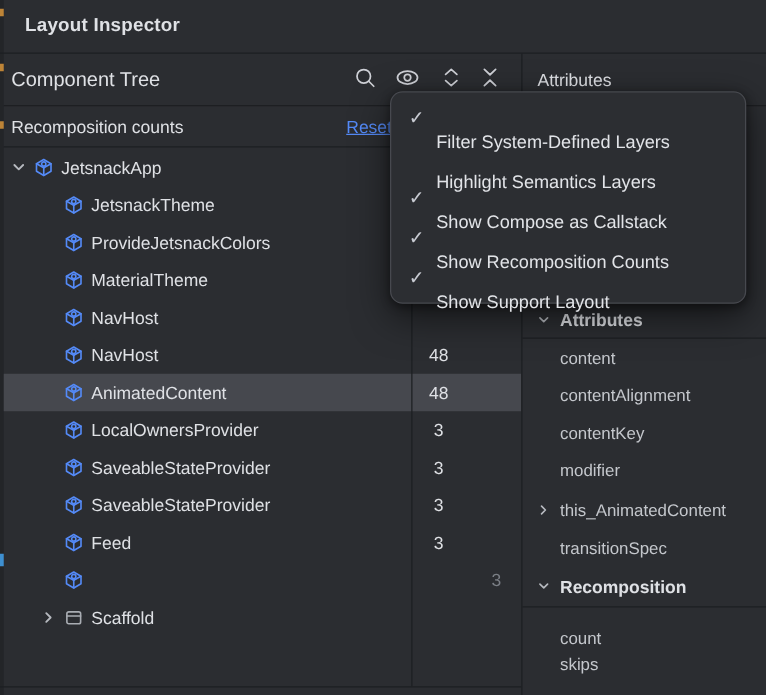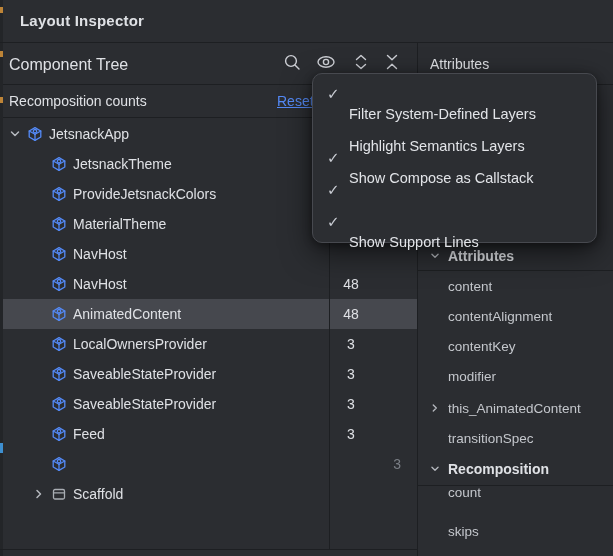--- a/index.html
+++ b/index.html
@@ -344,21 +344,21 @@
   <div class="arow section" style="top:411px;">
     <span class="chev">
         <svg width="14" height="14" viewBox="0 0 16 16">
           <polyline class="chevstroke" points="4.5,6 8,9.5 11.5,6"></polyline>
         </svg>
       </span>
     <span class="lbl">Recomposition</span>
   </div>
   <div class="attr-hdiv" style="top:442px;"></div>
 
-  <div class="arow" style="top:434px;">
+  <div class="arow" style="top:452px;">
     <span class="nochev"></span>
     <span class="lbl">count</span>
   </div>
   <div class="arow" style="top:473px;">
     <span class="nochev"></span>
     <span class="lbl">skips</span>
   </div>
 </div>
 
 <div id="view-menu" class="abs">
@@ -369,18 +369,19 @@
   <div class="mitem">
     <span class="check"></span>
     <span class="lbl">Highlight Semantics Layers</span>
   </div>
   <div class="mitem">
     <span class="check">✓</span>
     <span class="lbl">Show Compose as Callstack</span>
   </div>
   <div class="mitem">
     <span class="check">✓</span>
+    <span class="lbl">Show Recomposition Counts</span>
   </div>
   <div class="mitem">
     <span class="check">✓</span>
-    <span class="lbl">Show Support Lines</span>
+    <span class="lbl">Show Support Layout</span>
   </div>
 </div>
 
 </body></html>

